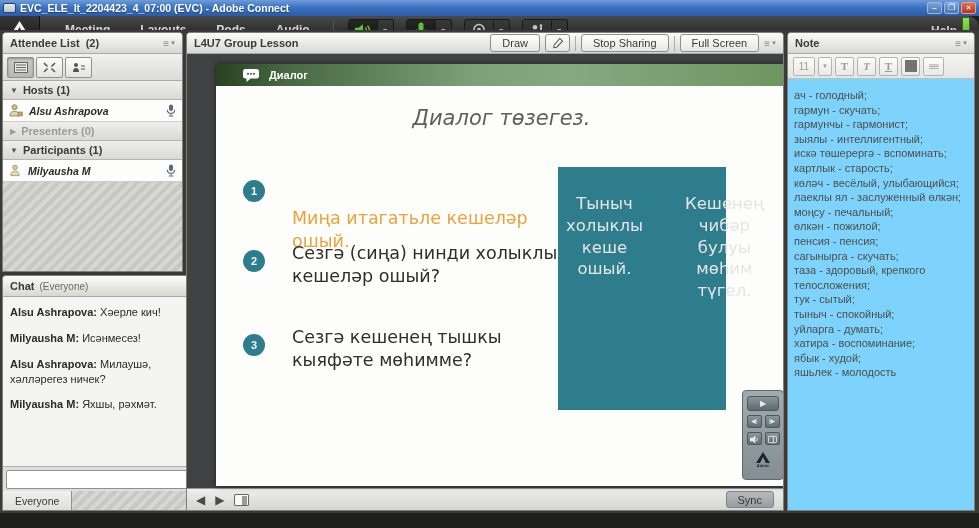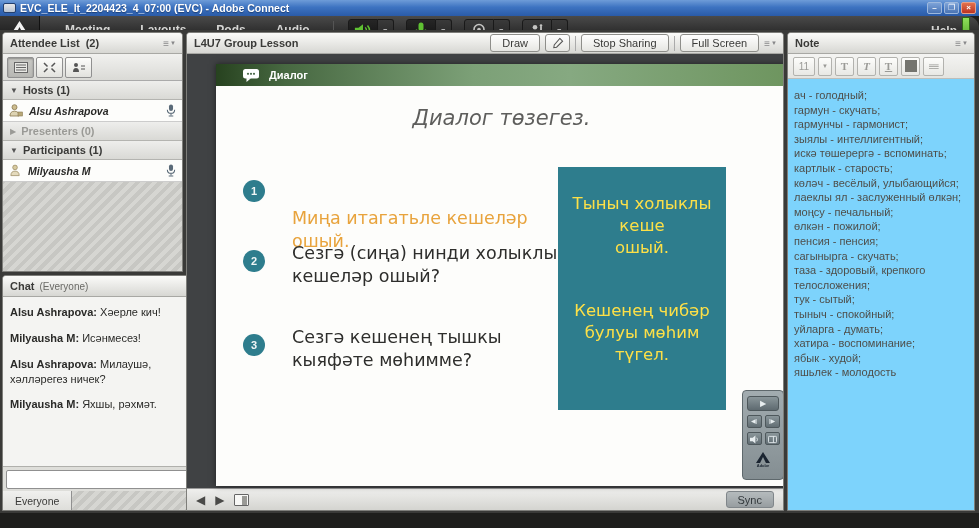--- a/index.html
+++ b/index.html
@@ -108,22 +108,22 @@
   .slide-banner-label { color:#fff; font-size:11px; font-weight:bold; }
   .slide-title { position:absolute; left:0; right:0; top:42px; text-align:center;
     font-size:21px; font-style:italic; color:#5e5e5c; font-family:"DejaVu Sans",sans-serif; }
   .q-num { position:absolute; width:22px; height:22px; border-radius:50%; background:#2e7d8d;
     color:#f0f6f6; font-size:11px; font-weight:bold; display:flex; align-items:center;
     justify-content:center; }
   .q-text { position:absolute; left:76px; width:320px; font-size:17.5px; color:#2e2e2c;
     line-height:1.3; white-space:pre-line; font-family:"DejaVu Sans",sans-serif; }
   .q-answer { color:#e8a33c; }
   .callout { position:absolute; left:342px; top:103px; width:168px; height:243px; background:#2e7d8d;
-    color:#fde047; text-align:center; font-size:16.5px; line-height:1.32; padding:26px 8px 0;
-    display:flex; flex-direction:column; gap:42px; font-family:"DejaVu Sans",sans-serif; }
+    color:#e5e5e5; text-align:center; font-size:16.5px; line-height:1.32; padding:26px 8px 0;
+    display:flex; flex-direction:row; gap:42px; font-family:"DejaVu Sans",sans-serif; }
   .callout p { white-space:pre-line; }
 
   .media-panel { position:absolute; left:555px; top:336px; width:42px; height:90px;
     background:linear-gradient(#a2acb0,#848e92); border:1px solid #5e686c; border-radius:4px;
     display:flex; flex-direction:column; align-items:center; padding-top:5px; gap:4px; }
   .mp-play { width:32px; height:15px; border-radius:3px; border:1px solid #4e585c;
     background:linear-gradient(#8a969a,#5e6a70); color:#e8eef0; font-size:8px; line-height:13px; text-align:center; }
   .mp-row { display:flex; gap:3px; }
   .mp-sm { width:15px; height:13px; border-radius:2px; border:1px solid #4e585c;
     background:linear-gradient(#8a969a,#626e74); color:#e8eef0; font-size:6px; line-height:11px; text-align:center; }

